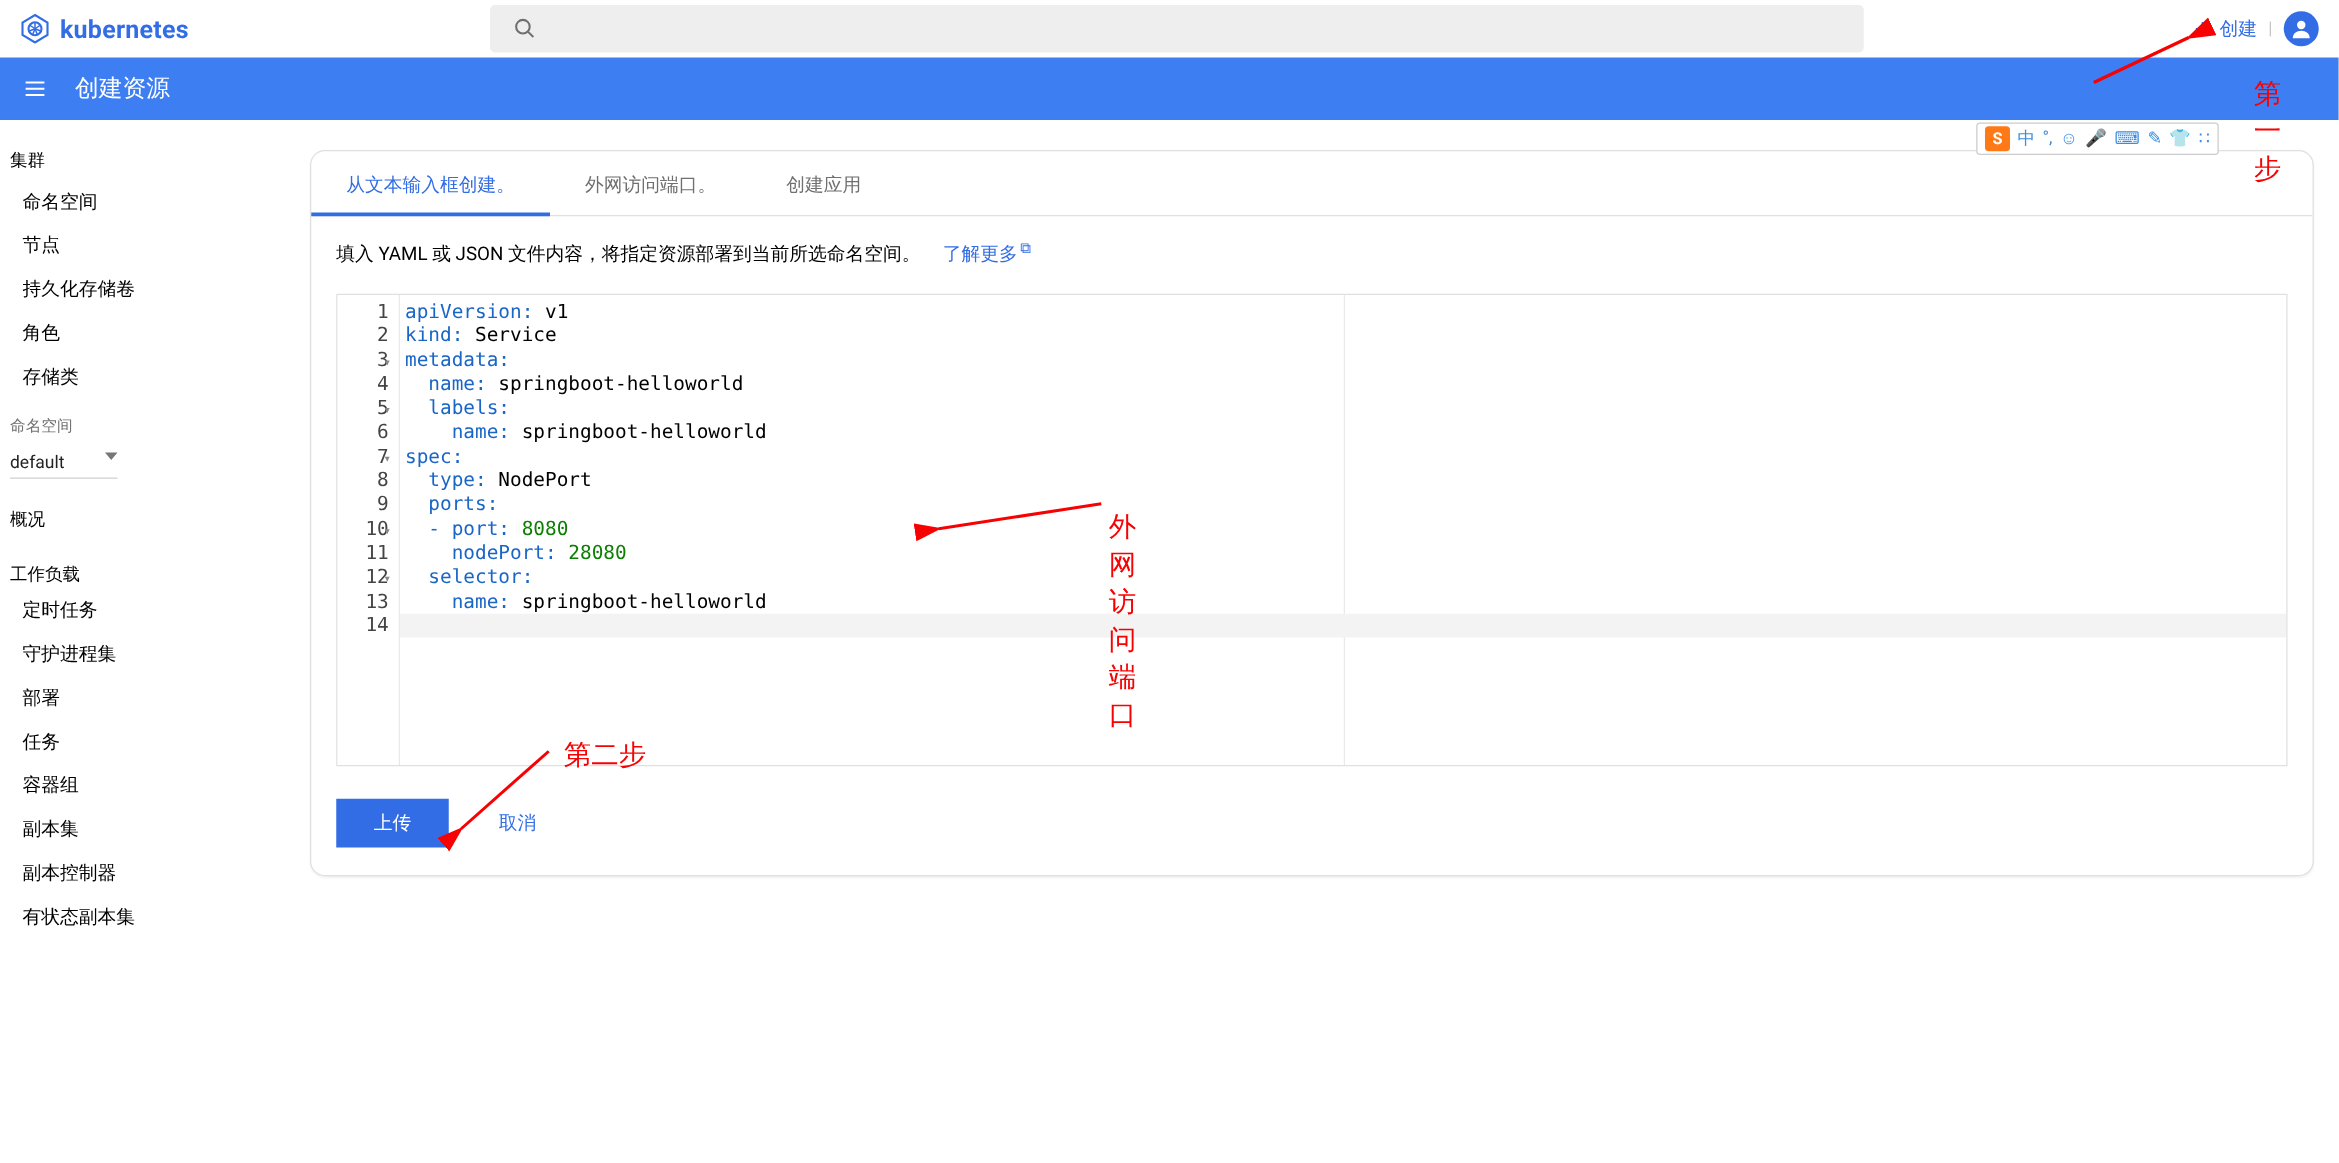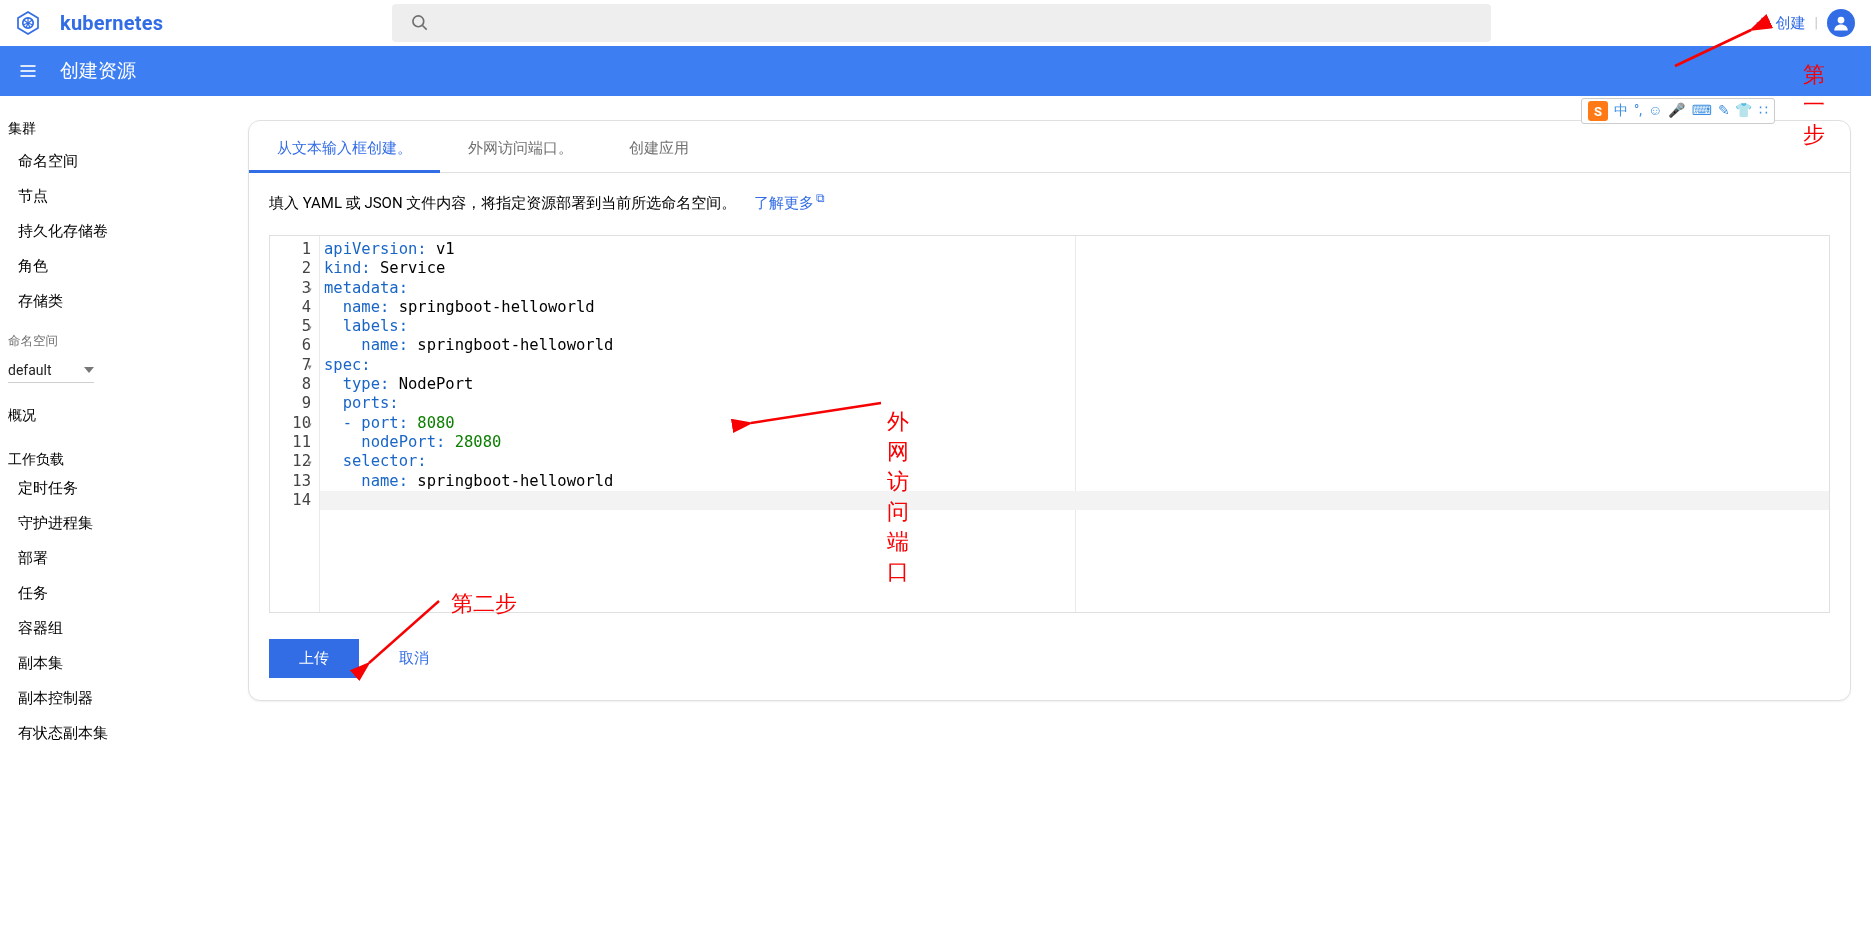--- a/index.html
+++ b/index.html
@@ -13,41 +13,41 @@
     --search-bg:#eeeeee;
     --sidebar-w:234px;
     --red:#f70103;
   }
   *{box-sizing:border-box}
   html,body{margin:0;padding:0;font-family:Roboto,"Helvetica Neue",Arial,"Microsoft YaHei",sans-serif;font-size:14px;color:var(--txt);background:#fff;height:100%}
   body{min-width:1559px}
 
   
   .topbar{height:46px;display:flex;align-items:center;padding:0 16px;position:relative}
-  .logo{display:flex;align-items:center;gap:20px;color:var(--blue);font-weight:700;font-size:20px;letter-spacing:.2px}
+  .logo{display:flex;align-items:center;gap:8px;color:var(--blue);font-weight:700;font-size:20px;letter-spacing:.2px}
   .logo svg{width:24px;height:24px}
   .search-wrap{position:absolute;left:392px;right:380px;top:4px;height:38px;background:var(--search-bg);border-radius:4px;display:flex;align-items:center;padding:0 18px;color:#6f6f6f}
   .search-wrap input{border:none;background:transparent;outline:none;margin-left:20px;font-size:16px;flex:1;color:#444}
   .top-actions{position:absolute;right:16px;top:0;height:46px;display:flex;align-items:center;gap:9px;color:var(--blue)}
   .create-link{display:flex;align-items:center;gap:6px;color:var(--blue);font-size:15px;cursor:pointer}
   .sep{color:#c5c5c5}
   .avatar{width:28px;height:28px;border-radius:50%;background:var(--blue);display:flex;align-items:center;justify-content:center;color:#fff}
 
   
   .bluebar{height:50px;background:var(--blue-bar);color:#fff;display:flex;align-items:center;padding:0 10px;gap:14px}
   .menu-btn{width:36px;height:36px;display:flex;align-items:center;justify-content:center;cursor:pointer}
   .bluebar .title{font-size:19px}
 
   
   .body{display:flex;align-items:flex-start}
   .sidebar{width:var(--sidebar-w);flex:0 0 var(--sidebar-w);padding:18px 0 30px 0}
   .sb-head{padding:6px 8px;font-size:14px;color:#000}
   .sb-item{padding:8px 8px 8px 18px;font-size:15px;color:#000;cursor:pointer}
   .sb-nslabel{padding:14px 8px 2px 8px;color:var(--muted);font-size:12.5px}
-  .ns-select{margin:6px 8px 14px 8px;display:flex;align-items:center;justify-content:space-between;border-bottom:1px solid #cfcfcf;padding:4px 0;width:86px;cursor:pointer}
+  .ns-select{margin:6px 8px 14px 8px;display:flex;justify-content:space-between;border-bottom:1px solid #cfcfcf;padding:4px 0;width:86px;cursor:pointer}
   .ns-select span{font-size:14px}
   .tri{border-left:5px solid transparent;border-right:5px solid transparent;border-top:6px solid #777;width:0;height:0}
   .sb-group{padding:10px 8px 2px 8px;font-size:14px;color:#000}
 
   
   .main{flex:1;padding:24px 20px 30px 14px}
   .card{background:#fff;border:1px solid var(--border);border-radius:12px;box-shadow:0 1px 2px rgba(0,0,0,0.06)}
   .tabs{display:flex;border-bottom:1px solid var(--border)}
   .tab{padding:18px 28px 14px 28px;font-size:15px;color:var(--muted);cursor:pointer;position:relative}
   .tab.active{color:var(--blue)}

